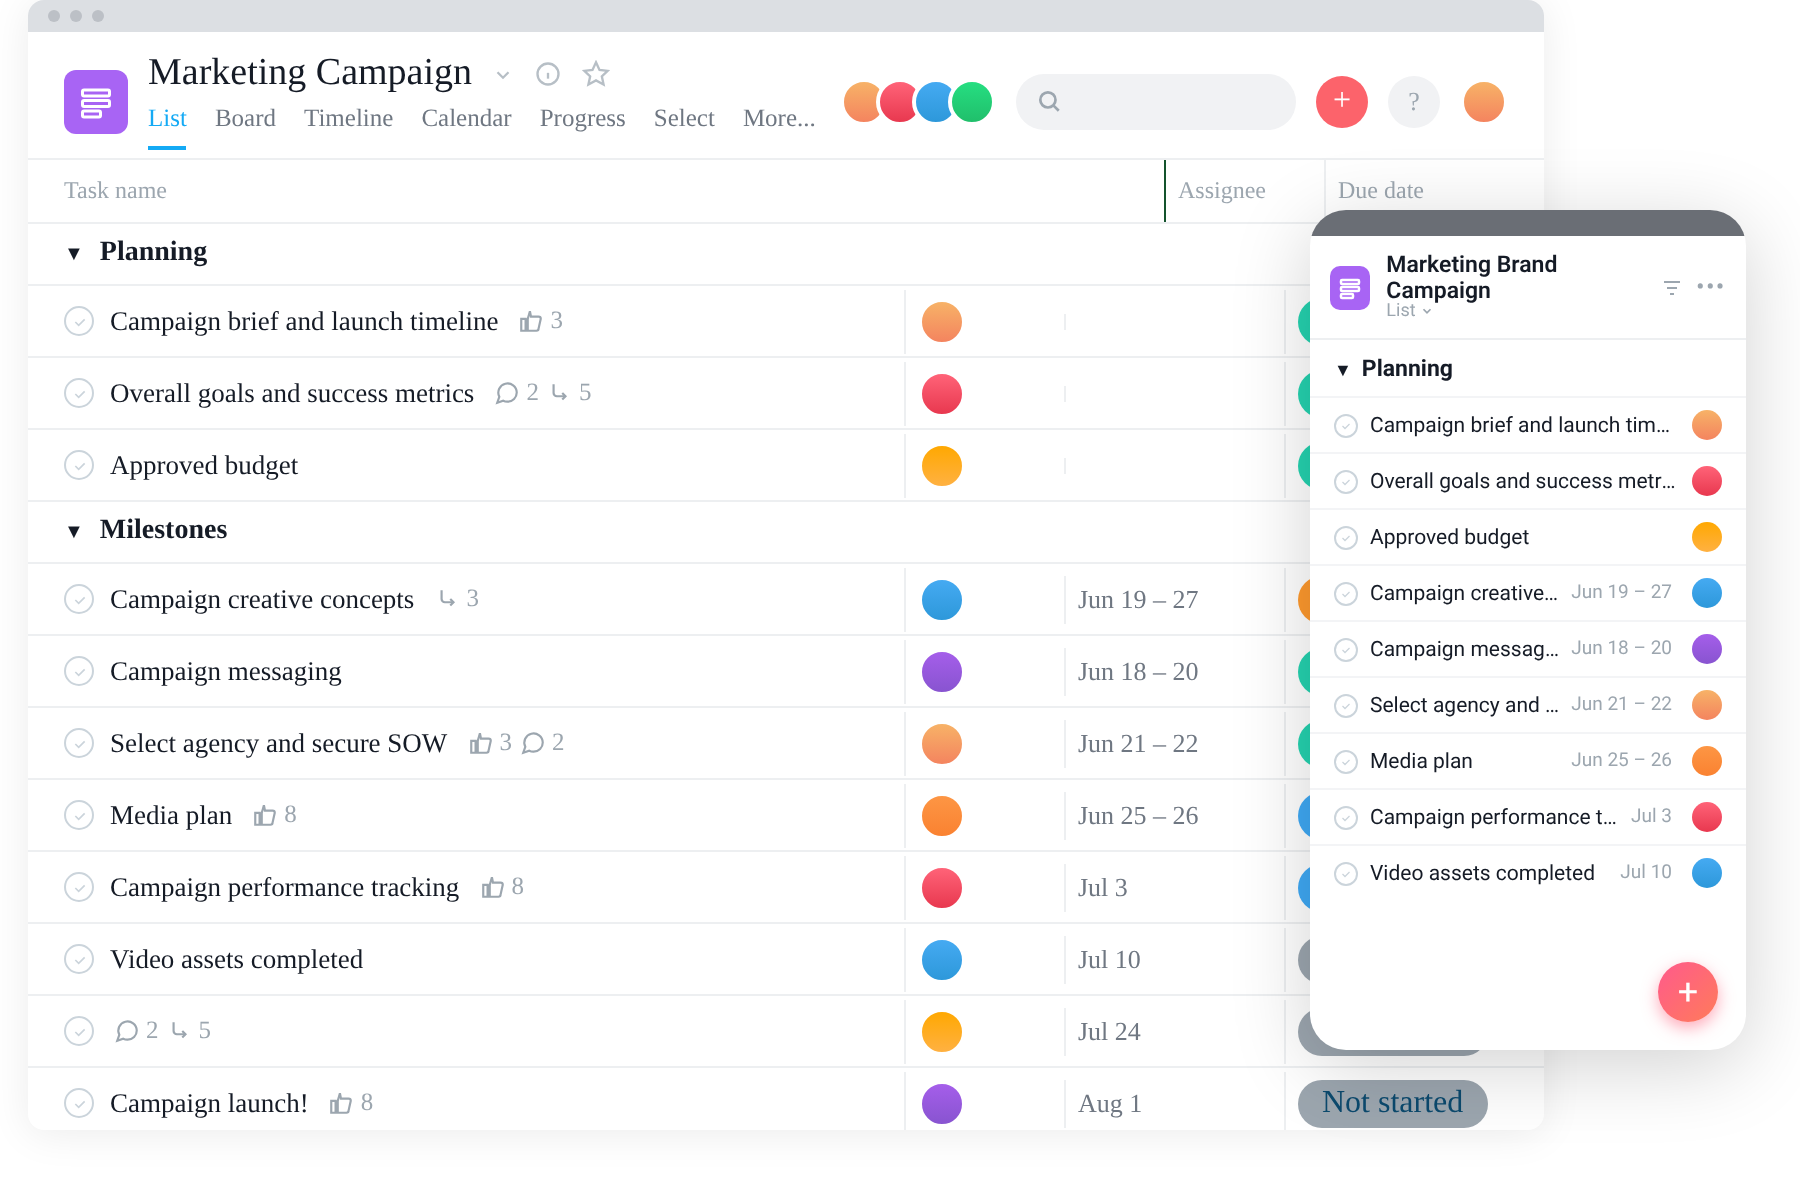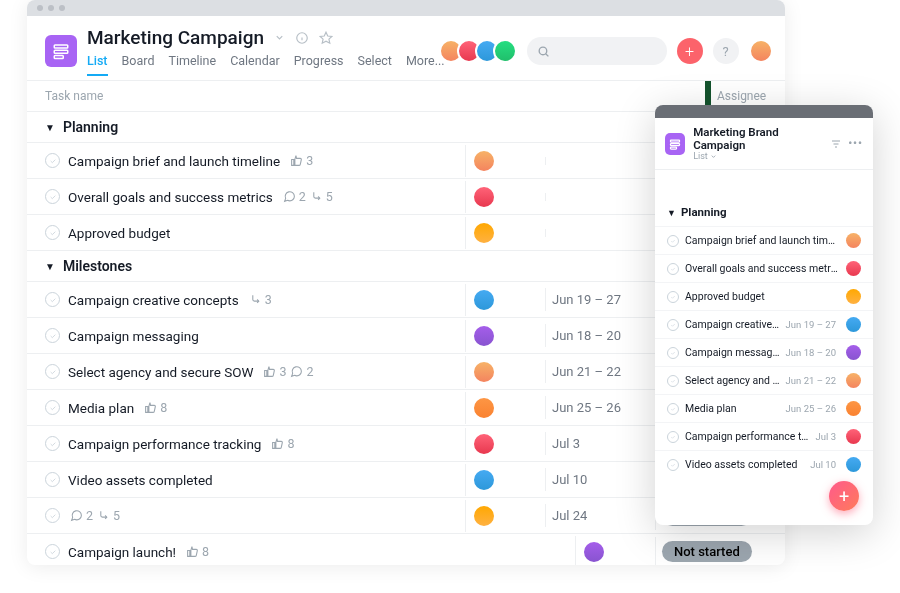--- a/index.html
+++ b/index.html
@@ -1,19 +1,19 @@
 <!DOCTYPE html>
 <html><head>
 <meta charset="utf-8">
 <style>
   * { box-sizing: border-box; margin: 0; padding: 0; }
   body { font-family: -apple-system, BlinkMacSystemFont, "Segoe UI", Roboto, sans-serif; background: #fff; width: 900px; height: 593px; overflow: hidden; position: relative; color: #151b26; }
 
   
-  .frame { position: absolute; top: 0; left: 27px; width: 758px; height: 565px; background: #fff; border-radius: 8px; box-shadow: 0 2px 20px rgba(0,0,0,0.08); overflow: hidden; }
+  .frame { position: absolute; top: 0; left: 14px; width: 758px; height: 565px; background: #fff; border-radius: 8px; box-shadow: 0 2px 20px rgba(0,0,0,0.08); overflow: hidden; font-family: Liberation Serif, serif; }
   .titlebar { height: 16px; background: #dcdfe3; display:flex; align-items:center; padding-left:10px; gap:5px;}
   .dot { width:6px; height:6px; border-radius:50%; background:#bcc0c6; }
 
   
   .header { padding: 10px 18px 0 18px; }
   .header-row1 { display:flex; align-items:center; }
   .proj-icon { width:32px; height:32px; border-radius:6px; background:#a864f4; display:flex; align-items:center; justify-content:center; margin-right:10px; flex-shrink:0;}
   .proj-icon svg { width:18px; height:18px; }
   .title-col { flex: 1; }
   .title-line { display:flex; align-items:center; gap:10px; }
@@ -26,48 +26,48 @@
   .avatars { display:flex; }
   .avatars .av { margin-left:-6px; }
   .av { width:24px; height:24px; border-radius:50%; border:2px solid #fff; display:inline-block; flex-shrink:0;}
   .search { width:140px; height:28px; border-radius:14px; background:#f1f2f4; display:flex; align-items:center; padding:0 10px; color:#9ca6af;}
   .add-btn { width:26px; height:26px; border-radius:50%; background:#fc636b; color:#fff; display:flex; align-items:center; justify-content:center; font-size:16px; font-weight:300;}
   .help-btn { width:26px; height:26px; border-radius:50%; background:#f1f2f4; color:#9ca6af; display:flex; align-items:center; justify-content:center; font-size:13px;}
 
   
   .cols { display:flex; font-size:12px; color:#9ca6af; border-top:1px solid #edeff1; border-bottom:1px solid #edeff1; margin-top:4px;}
   .col-task { flex:1; padding:8px 18px;}
-  .col-assignee { width:80px; padding:8px 6px; border-left:6px solid #14532d;}
+  .col-assignee { width:80px; padding:8px 6px; border-left:1px solid #14532d;}
   .col-due { width:110px; padding:8px 6px; border-left:1px solid #edeff1;}
   .col-status { width:130px; padding:8px 6px; border-left:1px solid #edeff1;}
 
   
   .section { display:flex; align-items:center; padding:7px 18px; font-size:14px; font-weight:600; border-bottom:1px solid #edeff1;}
   .section .caret { margin-right:8px; font-size:10px;}
   .row { display:flex; align-items:center; border-bottom:1px solid #edeff1; font-size:13.5px; min-height:36px;}
   .cell-task { flex:1; display:flex; align-items:center; padding:6px 18px; gap:8px;}
   .check { width:15px; height:15px; border-radius:50%; border:1.3px solid #cbd4db; flex-shrink:0; display:flex; align-items:center; justify-content:center;}
   .check svg { width:8px; height:8px; stroke:#cbd4db; stroke-width:2.5; fill:none;}
   .task-name { color:#151b26; }
   .meta { display:flex; align-items:center; gap:4px; color:#9ca6af; font-size:12.5px; margin-left:2px;}
   .meta-item { display:flex; align-items:center; gap:3px;}
   .cell-assignee { width:80px; padding:4px 6px; border-left:1px solid #edeff1; display:flex; align-items:center;}
   .cell-due { width:110px; padding:4px 6px; border-left:1px solid #edeff1; color:#6f7782; font-size:13px; display:flex; align-items:center;}
   .cell-status { width:130px; padding:4px 6px; border-left:1px solid #edeff1; display:flex; align-items:center;}
-  .pill { border-radius:12px; color:#000000; font-size:13px; padding:3px 12px; font-weight:500; white-space:nowrap; overflow:hidden;}
+  .pill { border-radius:12px; color:#0c4a6e; font-size:16px; padding:3px 12px; font-weight:500; white-space:nowrap; overflow:hidden;}
 
   
-  .mobile { position:absolute; top:105px; left:655px; width:218px; height:420px; background:#fff; border-radius:8px; box-shadow:0 8px 40px rgba(0,0,0,0.18); overflow:hidden; font-size:11px;}
+  .mobile { position:absolute; top:105px; left:655px; width:218px; height:420px; background:#fff; border-radius:18px; box-shadow:0 8px 40px rgba(0,0,0,0.18); overflow:hidden; font-size:11px;}
   .m-bar { height:13px; background:#6a6e75;}
   .m-head { display:flex; align-items:center; padding:8px 10px; gap:8px; border-bottom:1px solid #edeff1;}
   .m-proj-icon { width:22px; height:22px; border-radius:5px; background:#a864f4; display:flex; align-items:center; justify-content:center;}
   .m-proj-icon svg{width:12px;height:12px;}
   .m-title { font-weight:600; font-size:11.5px; line-height:1.1;}
   .m-sub { font-size:9px; color:#9ca6af;}
-  .m-section { font-weight:700; font-size:11.5px; padding:7px 12px;margin-top:28px;}
+  .m-section { font-weight:700; font-size:11.5px; padding:7px 12px;}
   .m-section .caret{margin-right:5px; font-size:9px;}
   .m-row { display:flex; align-items:center; padding:6px 12px; gap:6px; border-top:1px solid #f3f4f6;}
   .m-row .check{width:12px;height:12px;border-width:1px;}
   .m-row .check svg{width:6px;height:6px;}
   .m-task { flex:1; white-space:nowrap; overflow:hidden; text-overflow:ellipsis; color:#151b26; font-size:10.5px;}
   .m-due { font-size:9.5px; color:#9ca6af; margin-right:4px; white-space:nowrap;}
   .m-av { width:15px; height:15px; border-radius:50%; flex-shrink:0;}
   .m-fab { position:absolute; bottom:14px; right:14px; width:30px; height:30px; border-radius:50%; background:linear-gradient(135deg,#ff5a8c,#ff7b5a); color:#fff; display:flex; align-items:center; justify-content:center; font-size:18px; box-shadow:0 3px 8px rgba(255,90,120,.5);}
   .m-opts { margin-left:auto; display:flex; gap:6px; color:#9ca6af; align-items:center;}
   .m-opts svg{width:12px;height:12px;}
@@ -141,20 +141,21 @@
         <div class="add-btn">+</div>
         <div class="help-btn">?</div>
         <span class="av c1"></span>
       </div>
     </div>
   </div>
 
   <div class="cols">
     <div class="col-task">Task name</div>
     <div class="col-assignee">Assignee</div>
+    <div class="col-due">Due date</div>
   </div>
 
   <div id="list">
       <div class="section">
         <span class="caret">▼</span>
         <span>Planning</span>
       </div>
       <div class="row">
         <div class="cell-task">
           <span class="check">
@@ -385,20 +386,21 @@
           <span class="task-name">Campaign launch!</span>
           <span class="meta">
             <span class="meta-item"><svg width="13" height="13" viewBox="0 0 24 24" fill="none" stroke="currentColor" stroke-width="2">
                 <path d="M7 10v11H3V10h4zm4-7l1 5h7a2 2 0 012 2l-2 9a2 2 0 01-2 2H9V10l2-7z"></path>
               </svg> 8</span>
           </span>
         </div>
         <div class="cell-assignee">
           <span class="av c6"></span>
         </div>
+        <div class="cell-due">Aug 1</div>
         <div class="cell-status">
           <span class="pill" style="background:#9ca6af">Not started</span>
         </div>
       </div>
     </div>
 </div>
 
 <div class="mobile">
   <div class="m-bar"></div>
   <div class="m-head">

